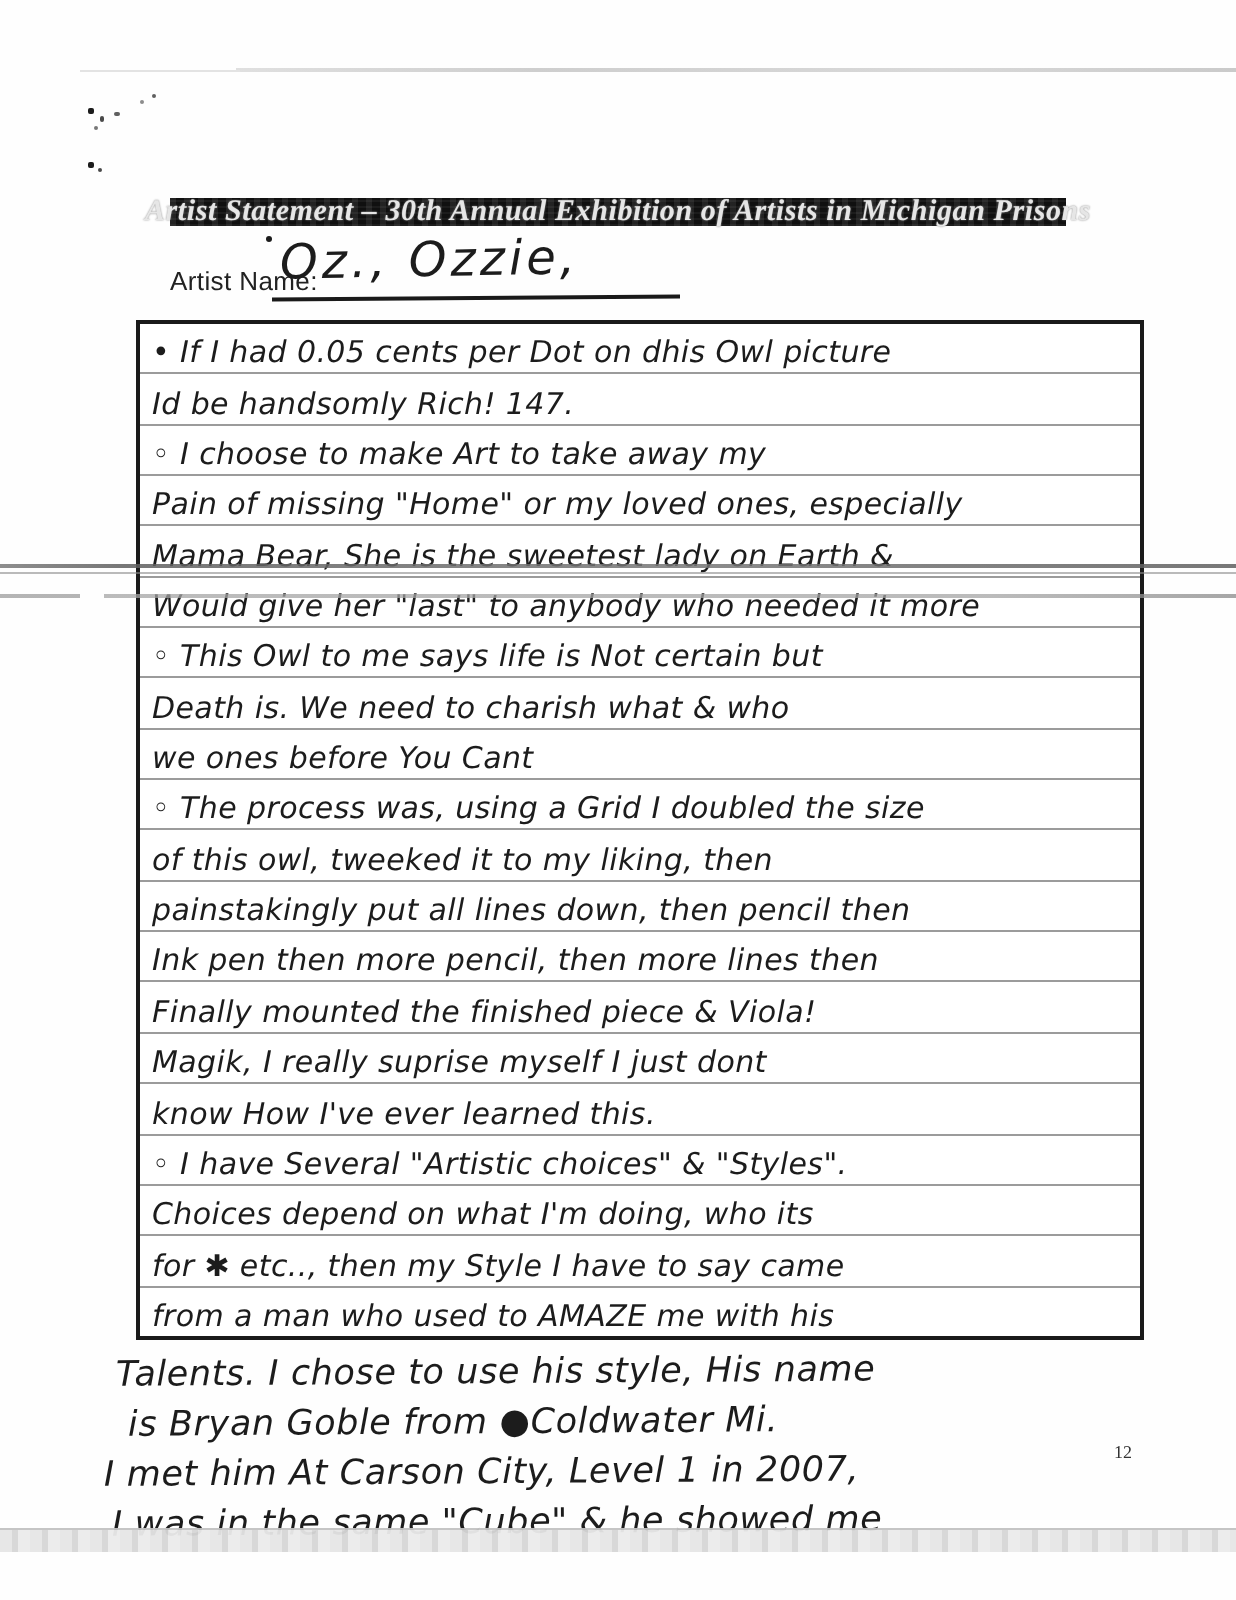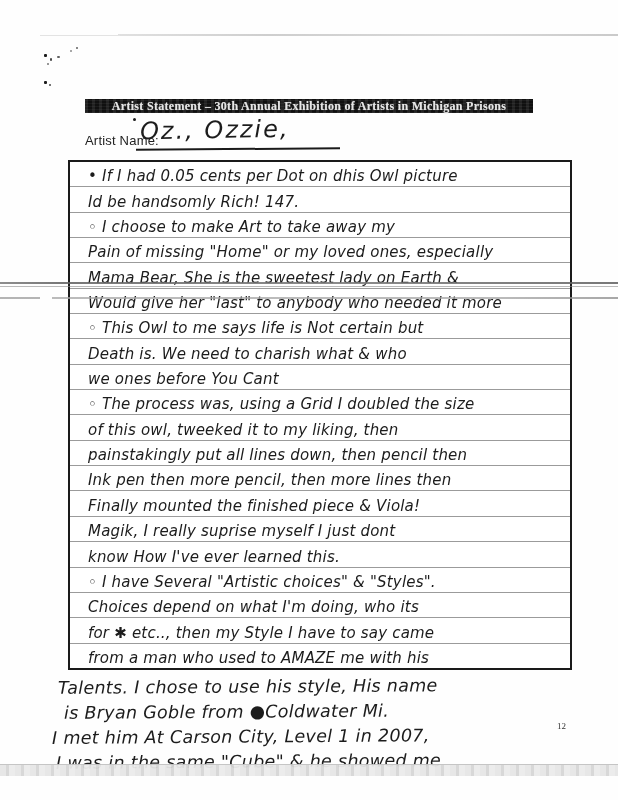--- a/index.html
+++ b/index.html
@@ -20,40 +20,40 @@
 
   
   .header-bar{
     position:absolute;left:85px;top:99px;width:448px;height:14px;
     background:#101010;
     background-image:repeating-linear-gradient(90deg,rgba(255,255,255,.08) 0 3px,rgba(0,0,0,0) 3px 7px),
                      repeating-linear-gradient(0deg,rgba(255,255,255,.05) 0 1px,rgba(0,0,0,0) 1px 3px);
     display:flex;align-items:center;justify-content:center;
   }
   .header-bar span{
-    color:#e6e6e6;font-family:"Liberation Serif",serif;font-weight:bold;
-    font-size:12px;letter-spacing:.3px;white-space:nowrap;text-shadow:0 0 1px #888;
+    color:#e6e6e6;font-family:"Liberation Serif",serif;font-weight:bold;font-style:italic;
+    font-size:15px;letter-spacing:.3px;white-space:nowrap;text-shadow:0 0 1px #888;
   }
 
   
   .artist-label{position:absolute;left:85px;top:133px;font-size:13px;color:#222;letter-spacing:.2px;}
   .hand{font-family:"DejaVu Sans",sans-serif;font-style:italic;color:#1c1c1c;}
   .artist-name{position:absolute;left:140px;top:116px;font-size:24px;letter-spacing:2px;transform:rotate(-1deg);}
   .name-underline{position:absolute;left:136px;top:148px;width:204px;height:2px;background:#1a1a1a;transform:rotate(-.4deg);}
 
   
   .statement-box{
     position:absolute;left:68px;top:160px;width:504px;height:510px;
     border:2px solid #1a1a1a;box-sizing:border-box;background:#fff;
   }
   .rows{display:flex;flex-direction:column;height:100%;}
   .rule-row{
     flex:1;border-bottom:1px solid #9b9b9b;box-sizing:border-box;
     display:flex;align-items:flex-end;
-    padding:0 2px 1px 18px;
+    padding:0 2px 1px 6px;
     font-size:15px;letter-spacing:.2px;white-space:nowrap;overflow:hidden;
   }
   .rule-row:last-child{border-bottom:none;text-align:center;}
 
   
   .overflow{position:absolute;left:50px;top:671px;width:545px;z-index:4;}
   .overflow-line{
     height:25px;font-size:17.5px;letter-spacing:.3px;white-space:nowrap;
     display:flex;align-items:flex-end;transform:rotate(-.4deg);
   }

